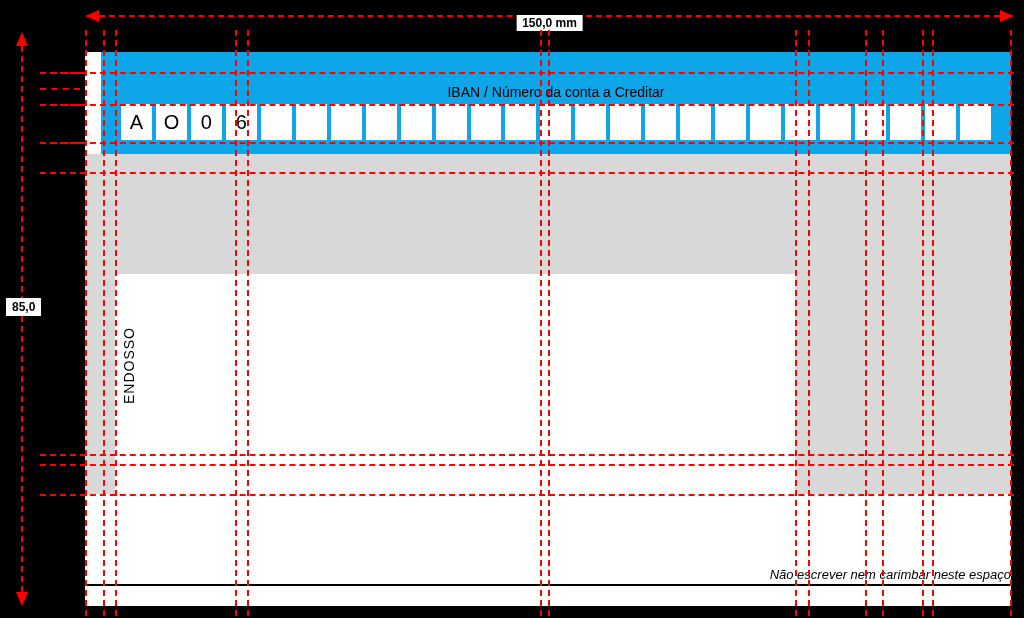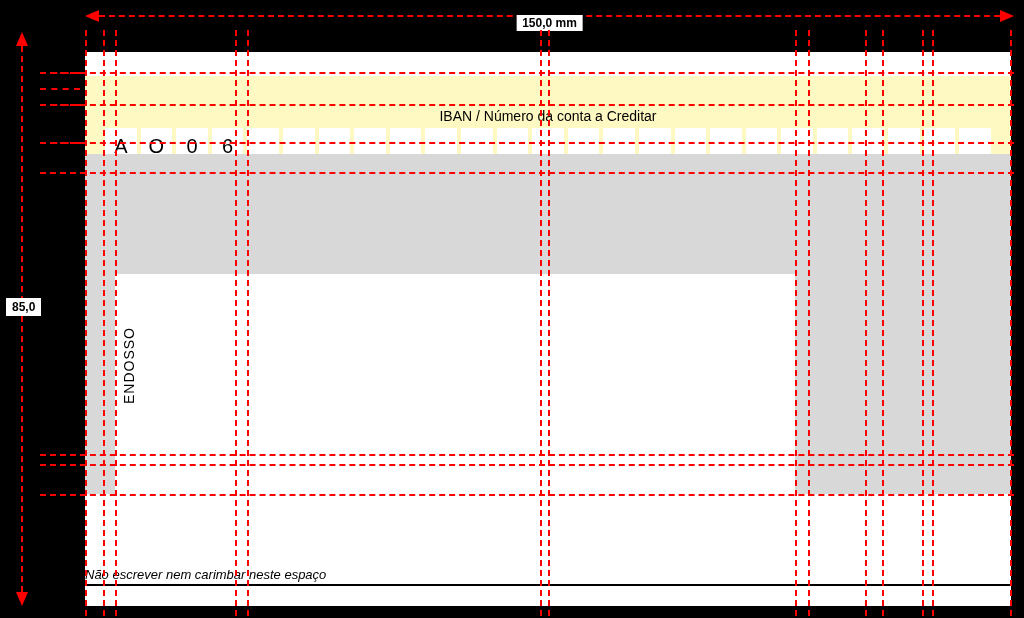--- a/index.html
+++ b/index.html
@@ -89,24 +89,23 @@
   .cheque {
     position: absolute;
     left: 85px;
     top: 52px;
     right: 13px;
     bottom: 12px;
     background: #fff;
   }
   .grey-top {
     position: absolute;
-    left: 0; right: 0; top: 0;
+    left: 16px; right: 0; top: 0;
     height: 102px;
-    background: #fef9c3;
-    margin-top: 24px;
+    background: #0ea5e9;
   }
   .grey-mid {
     position: absolute;
     top: 102px;
     left: 0; right: 0;
     height: 340px;
     background: #d8d8d8;
   }
   .endosso-area {
     position: absolute;
@@ -155,21 +154,21 @@
   .micr-line {
     position: absolute;
     left: 0; right: 0;
     bottom: 20px;
     border-top: 2px solid #000;
   }
   .micr-text {
     position: absolute;
     left: 0; right: 0;
     bottom: 24px;
-    text-align: left;
+    text-align: right;
     font-size: 13px;
     font-style: italic;
     color: #000;
   }
 
   
   .vguide {
     position: absolute;
     top: 30px;
     bottom: 2px;

